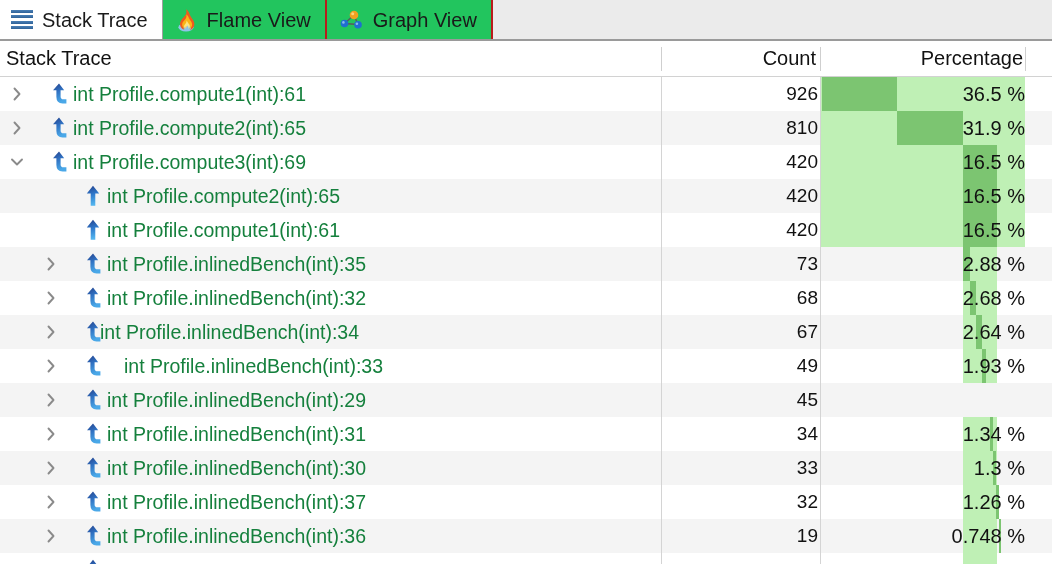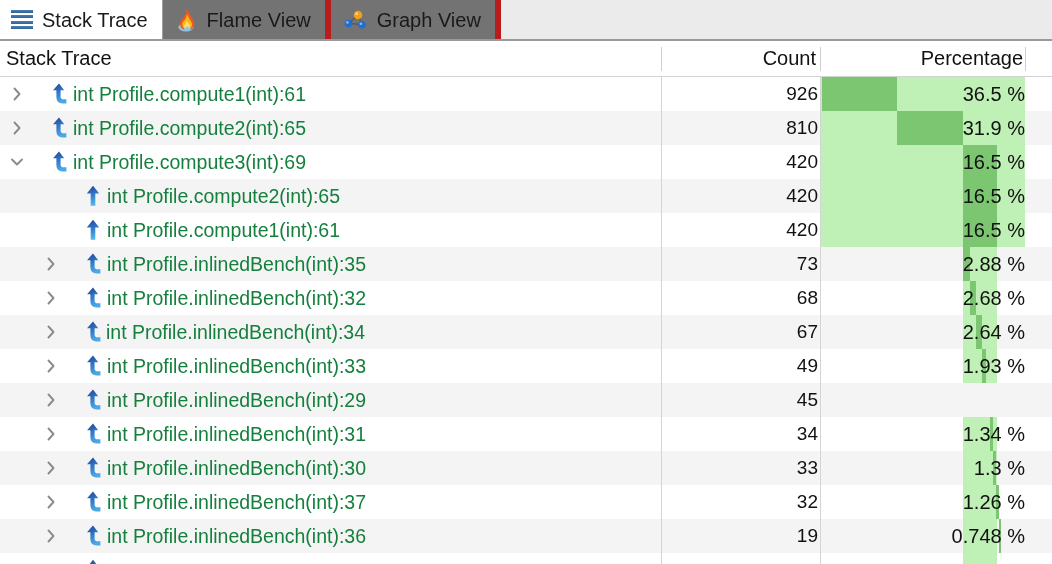--- a/index.html
+++ b/index.html
@@ -28,22 +28,22 @@
   .tab {
     display: flex;
     align-items: center;
     gap: 9px;
     padding: 0 14px 0 11px;
     box-sizing: border-box;
     height: 39px;
     font-size: 20px;
     color: #1a1a1a;
     cursor: default;
-    border-right: 6px solid #b91c1c;
-    background: #737373;
+    border-right: 2px solid #b91c1c;
+    background: #22c55e;
   }
   .tab.active {
     background: #ffffff;
     border-right: 1px solid #a0a0a0;
   }
   .tab-label { white-space: nowrap; line-height: 1; }
 
   
   .icon-list {
     width: 22px; height: 19px;
@@ -421,21 +421,21 @@
             <defs>
               <linearGradient id="gA" x1="0" y1="0" x2="0.35" y2="1">
                 <stop offset="0" stop-color="#243f88"></stop>
                 <stop offset="0.45" stop-color="#2f6fc0"></stop>
                 <stop offset="1" stop-color="#4aa8e8"></stop>
               </linearGradient>
             </defs>
             <path d="M11 1.5 L16.2 8.2 L12.6 8.2 L12.6 14.4 Q12.6 17.2 15.4 17.2 L18.4 17.2 L18.4 21.4 L14.6 21.4 Q8.4 21.4 8.4 15.1 L8.4 8.2 L5.0 8.2 Z" fill="url(#gA)"></path>
           </svg>
         </div>
-        <div class="name-text" style="left: 106px;">int Profile.inlinedBench(int):34</div>
+        <div class="name-text" style="left: 100px;">int Profile.inlinedBench(int):34</div>
         <div class="cell-count">67</div>
         <div class="cell-pct">
           <div class="bar-light" style="left: 143px; width: 34px; background: rgb(191, 240, 181);"></div>
           <div class="bar-dark" style="left: 156px; width: 6px; background: rgb(124, 197, 113);"></div>
           <div class="pct-text">2.64 %</div>
         </div>
       </div>
       <div class="row">
         <div class="chevron" style="left: 42px;">
           <svg width="18" height="18" viewBox="0 0 18 18">
@@ -447,21 +447,21 @@
             <defs>
               <linearGradient id="gA" x1="0" y1="0" x2="0.35" y2="1">
                 <stop offset="0" stop-color="#243f88"></stop>
                 <stop offset="0.45" stop-color="#2f6fc0"></stop>
                 <stop offset="1" stop-color="#4aa8e8"></stop>
               </linearGradient>
             </defs>
             <path d="M11 1.5 L16.2 8.2 L12.6 8.2 L12.6 14.4 Q12.6 17.2 15.4 17.2 L18.4 17.2 L18.4 21.4 L14.6 21.4 Q8.4 21.4 8.4 15.1 L8.4 8.2 L5.0 8.2 Z" fill="url(#gA)"></path>
           </svg>
         </div>
-        <div class="name-text" style="left: 107px;">int Profile.inlinedBench(int):33</div>
+        <div class="name-text" style="left: 124px;">int Profile.inlinedBench(int):33</div>
         <div class="cell-count">49</div>
         <div class="cell-pct">
           <div class="bar-light" style="left: 143px; width: 34px; background: rgb(191, 240, 181);"></div>
           <div class="bar-dark" style="left: 162px; width: 4px; background: rgb(124, 197, 113);"></div>
           <div class="pct-text">1.93 %</div>
         </div>
       </div>
       <div class="row alt">
         <div class="chevron" style="left: 42px;">
           <svg width="18" height="18" viewBox="0 0 18 18">

